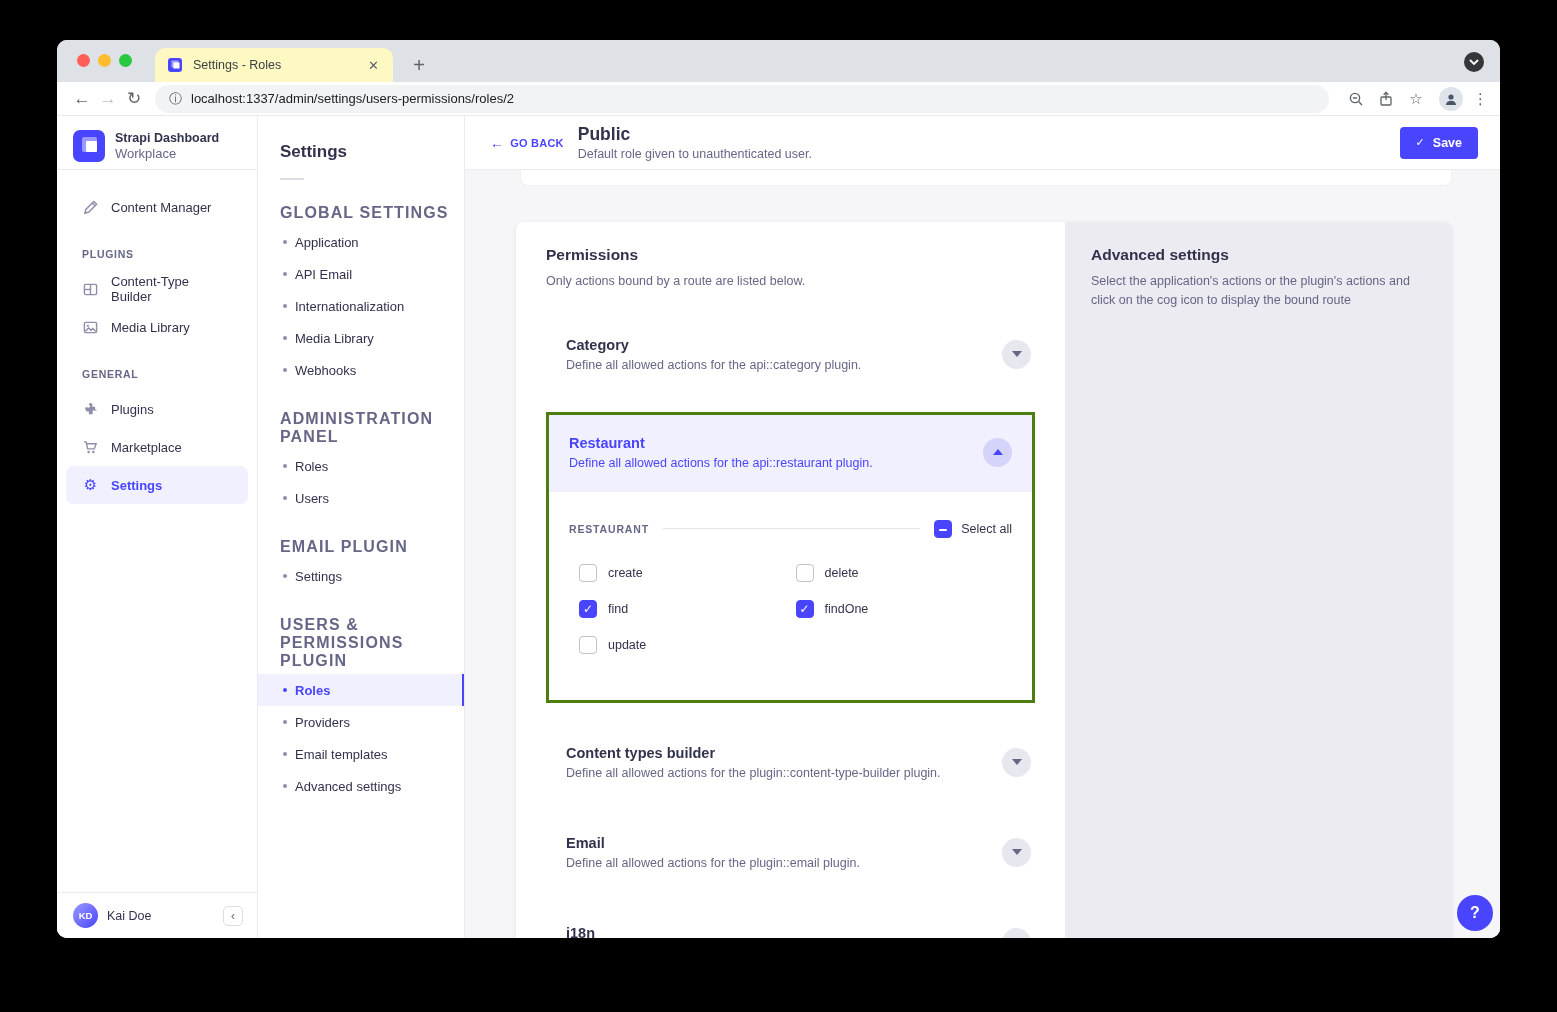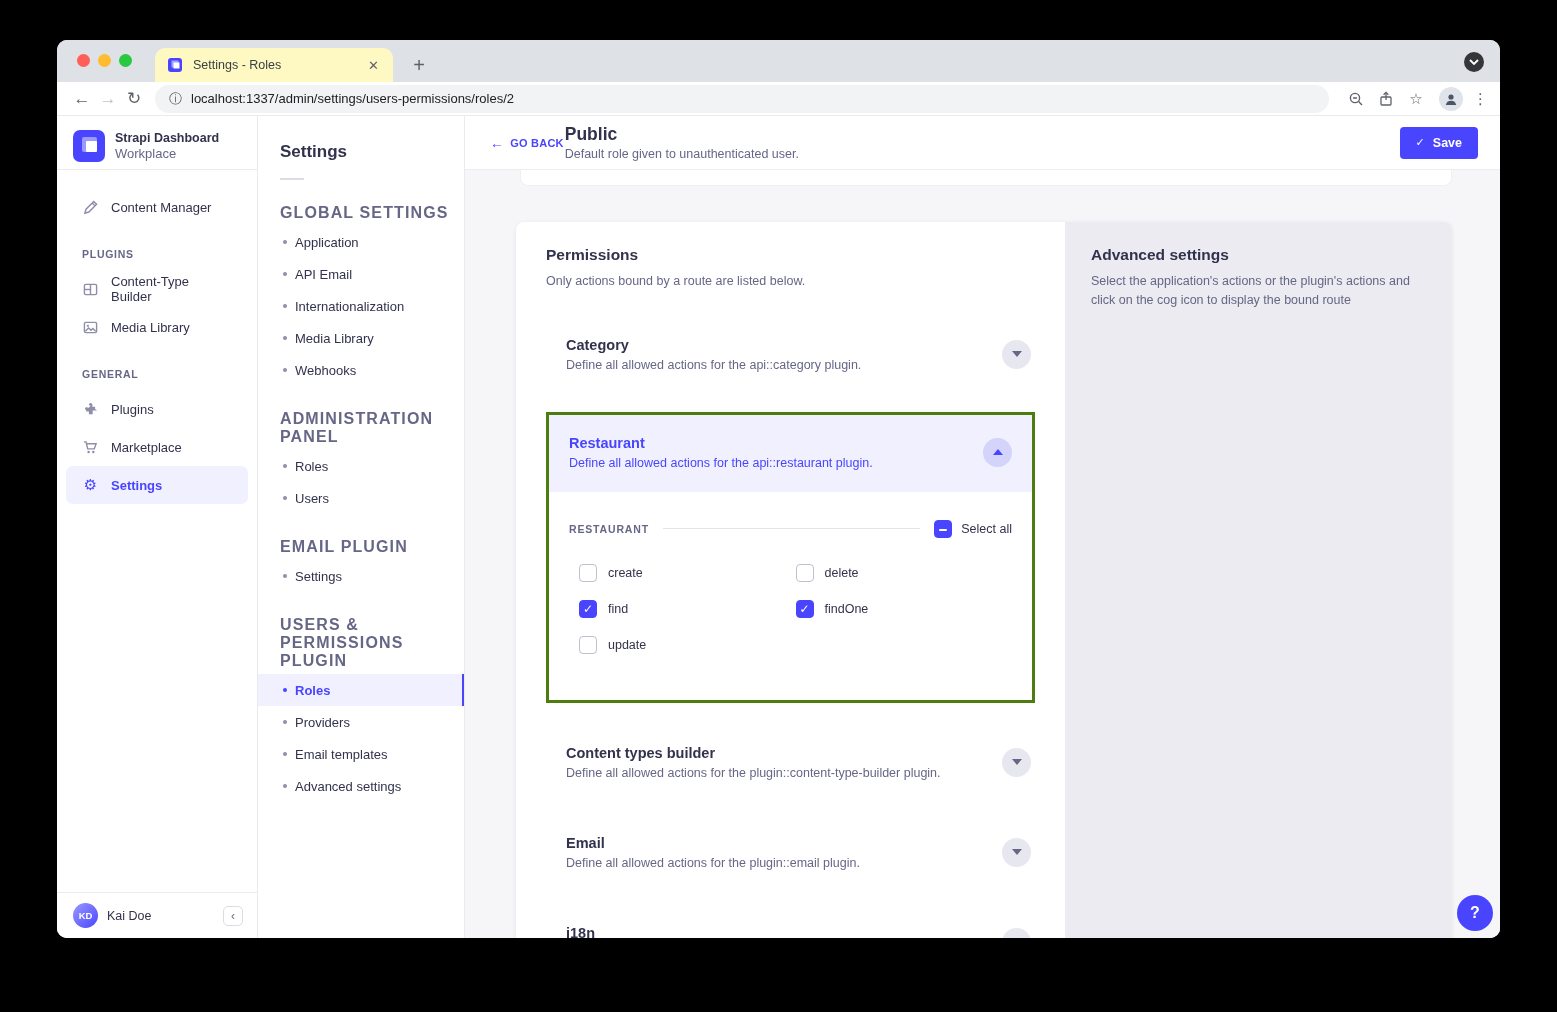--- a/index.html
+++ b/index.html
@@ -59,21 +59,21 @@
   .sn-item { height:32px; display:flex; align-items:center; font-size:13px; color:#32324d; padding-left:37px; position:relative; cursor:pointer; }
   .sn-item::before { content:""; position:absolute; left:25px; top:14px; width:4px; height:4px; border-radius:50%; background:#8e8ea9; }
   .sn-item.active { background:#f0f0ff; color:#4945ff; font-weight:bold; border-right:2px solid #4945ff; }
   .sn-item.active::before { background:#4945ff; }
 
   
   .main { flex:1; position:relative; background:#f6f6f9; overflow:hidden; }
   .page-header { height:54px; background:#fff; display:flex; align-items:center; padding:0 22px 0 25px; border-bottom:1px solid #ededf1; }
   .goback { display:flex; align-items:center; gap:6px; color:#4945ff; font-size:11px; font-weight:bold; letter-spacing:.02em; cursor:pointer; }
   .goback .arr { font-size:14px; font-weight:normal; }
-  .ph-titles { margin-left:1px; }
+  .ph-titles { margin-left:14px; }
   .ph-title { font-size:17.5px; font-weight:bold; color:#32324d; }
   .ph-sub { font-size:12.5px; color:#666687; margin-top:2px; }
   .save-btn { margin-left:auto; background:#4945ff; color:#fff; border:none; border-radius:4px; height:32px; padding:0 16px; font-size:12.5px; font-weight:bold; display:flex; align-items:center; gap:8px; cursor:pointer; font-family:inherit; }
   .save-btn .ck { font-size:11px; }
 
   .remnant { margin:0 48px 0 55px; height:16px; background:#fff; border:1px solid #eef0f3; border-top:none; border-radius:0 0 8px 8px; }
 
   .panels { display:flex; margin:36px 48px 0 51px; border-radius:8px 8px 0 0; overflow:hidden; box-shadow:0 1px 4px rgba(33,33,52,.08); min-height:740px; }
   .perm-panel { width:549px; background:#fff; padding:24px 30px; }
   .adv-panel { flex:1; background:#ebebf1; padding:24px 26px; }

